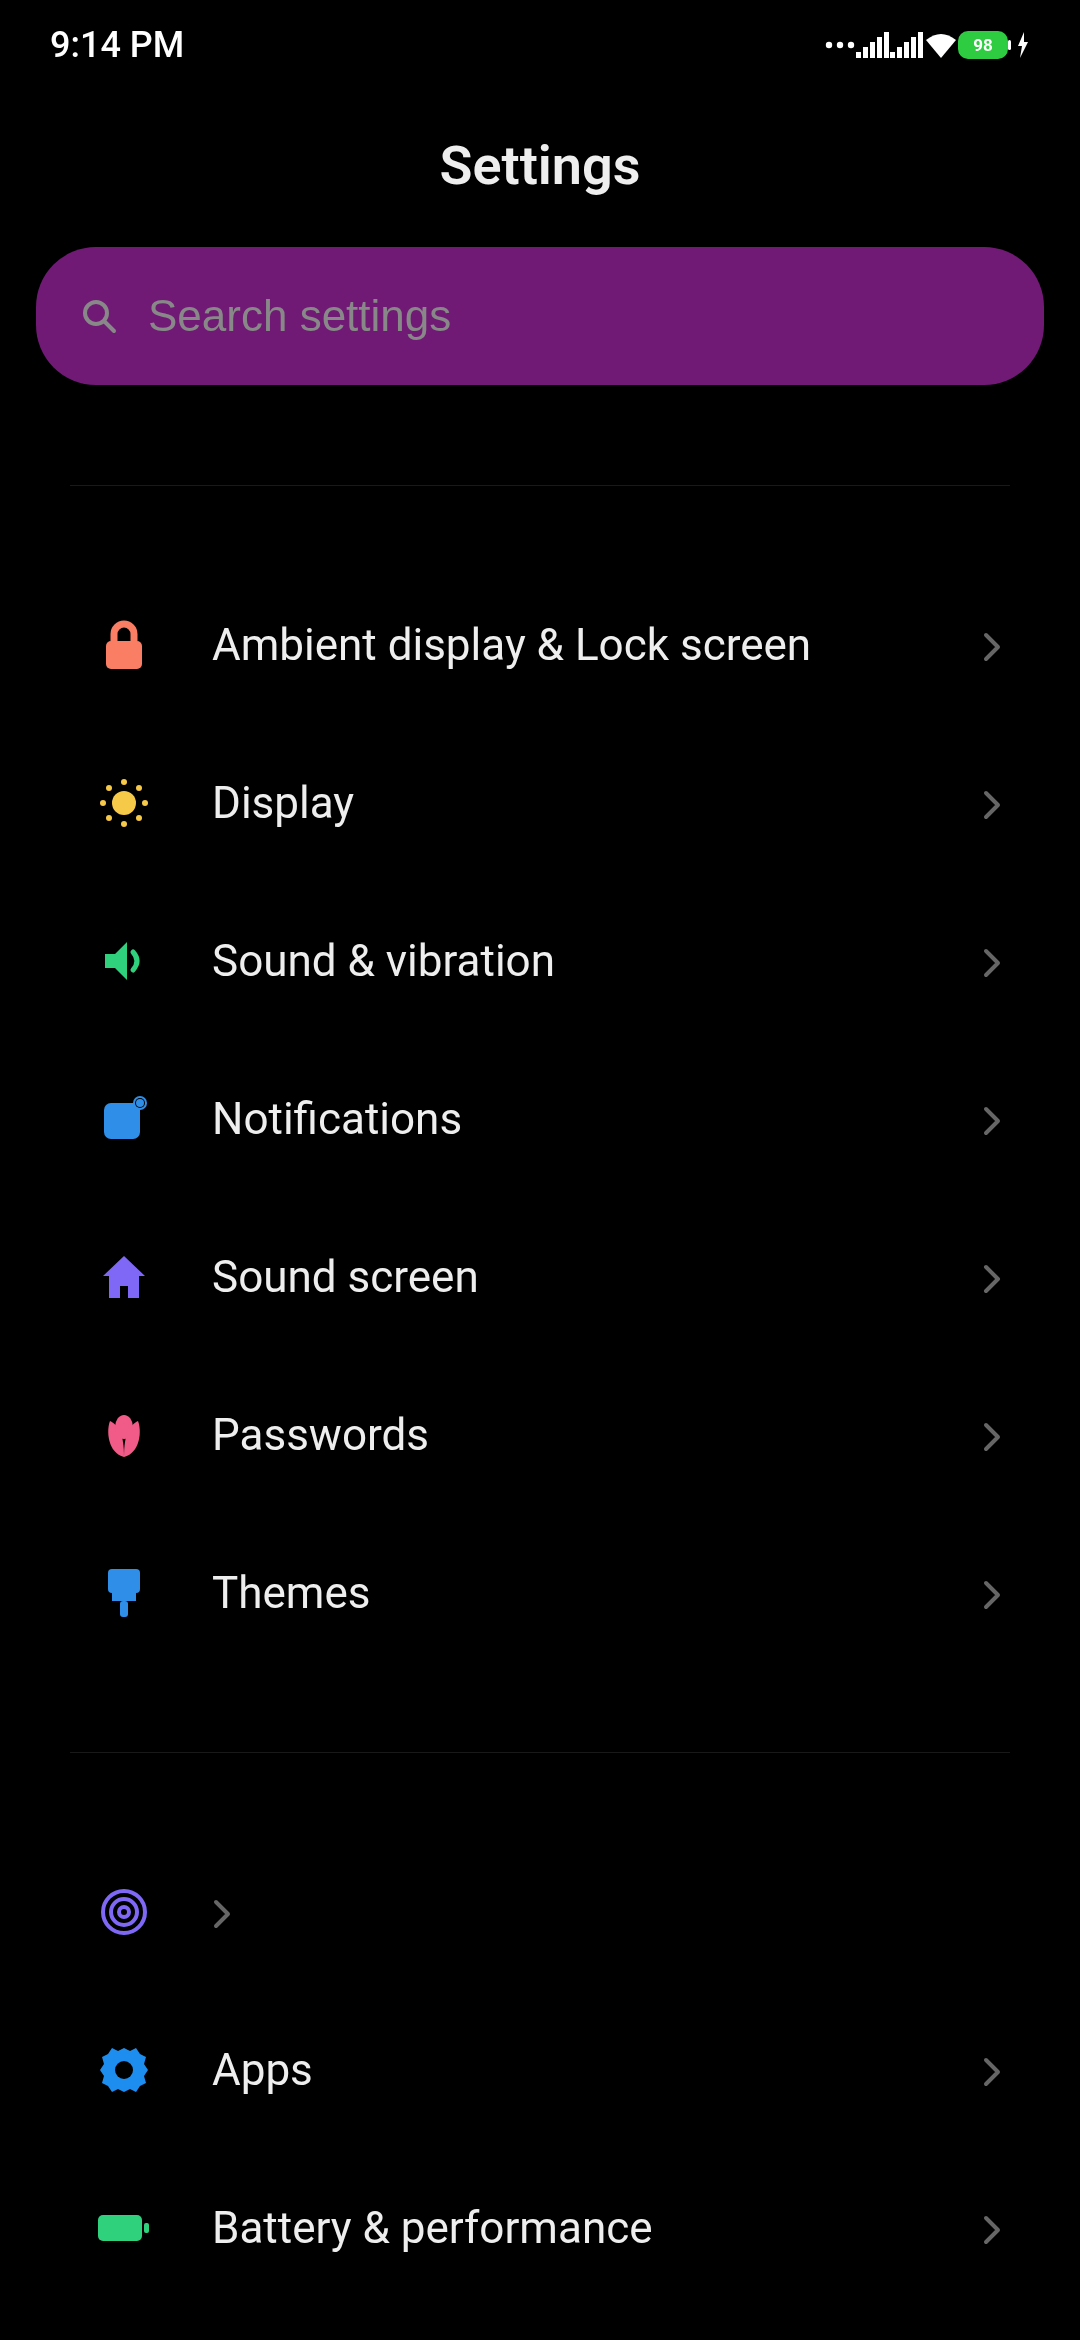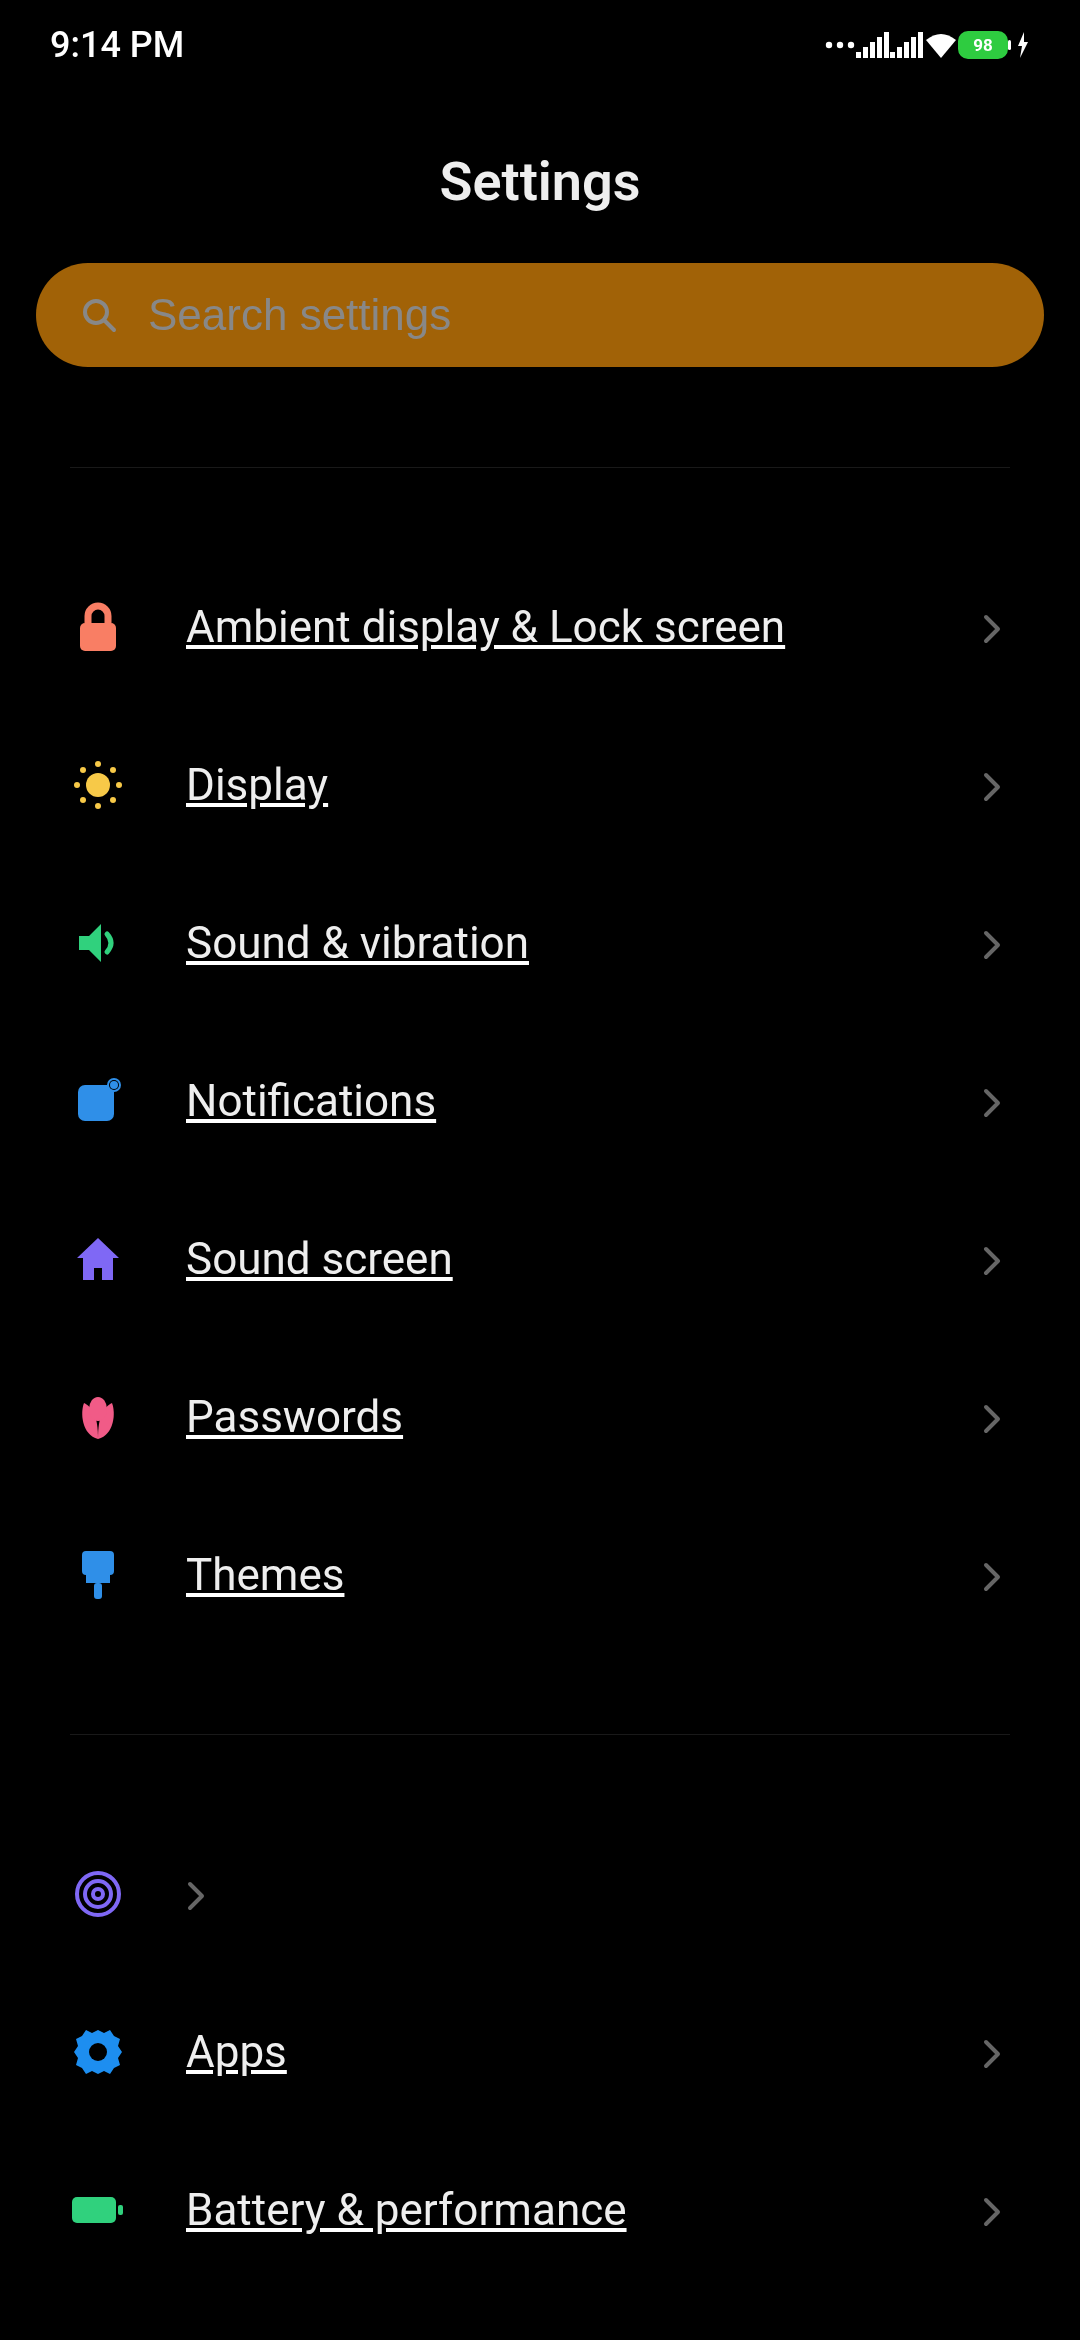--- a/index.html
+++ b/index.html
@@ -2,31 +2,31 @@
 <html><head>
   <meta charset="utf-8">
   <style>
     * { margin: 0; padding: 0; box-sizing: border-box; }
     html, body { width: 1080px; height: 2340px; background: #000; color: #fff; font-family: -apple-system, 'Segoe UI', Roboto, sans-serif; overflow: hidden; }
     
     .status-bar { height: 90px; display: flex; justify-content: space-between; align-items: center; padding: 10px 50px; }
     .status-time { font-size: 36px; font-weight: 500; color: #fff; }
     .status-icons { display: flex; align-items: center; }
     
-    .page-title { font-size: 54px; font-weight: 600; text-align: center; margin-top: 60px; margin-bottom: 50px; color: #eeeeee; }
-    
-    .search-bar { margin: 0 36px; height: 104px; background: #a16207; border-radius: 60px; display: flex; align-items: center; padding: 0 44px; gap: 30px; }
+    .page-title { font-size: 54px; font-weight: 600; text-align: center; margin-top: 44px; margin-bottom: 50px; color: #eeeeee; }
+    
+    .search-bar { margin: 0 36px; height: 138px; background: #701a75; border-radius: 60px; display: flex; align-items: center; padding: 0 44px; gap: 30px; }
     .search-input { flex: 1; background: transparent; border: none; outline: none; font-size: 44px; color: #fff; }
     .search-input::placeholder { color: #888; }
     
     .content { margin-top: 100px; }
     .divider { height: 1px; background: #191919; margin: 0 70px; }
     .section-gap { height: 80px; }
     
-    .row { display: flex; align-items: center; height: 158px; padding: 0 70px 0 70px; gap: 60px; text-decoration: underline; }
+    .row { display: flex; align-items: center; height: 158px; padding: 0 70px 0 96px; gap: 60px; }
     .row-icon { width: 56px; height: 56px; display: flex; align-items: center; justify-content: center; flex-shrink: 0; }
     .row-label { flex: 1; font-size: 44px; font-weight: 400; color: #eeeeee; }
     .row-chevron { width: 28px; height: 28px; flex-shrink: 0; }
     
     svg { display: block; }
   </style>
 </head>
 <body>
 
 <div class="status-bar">

